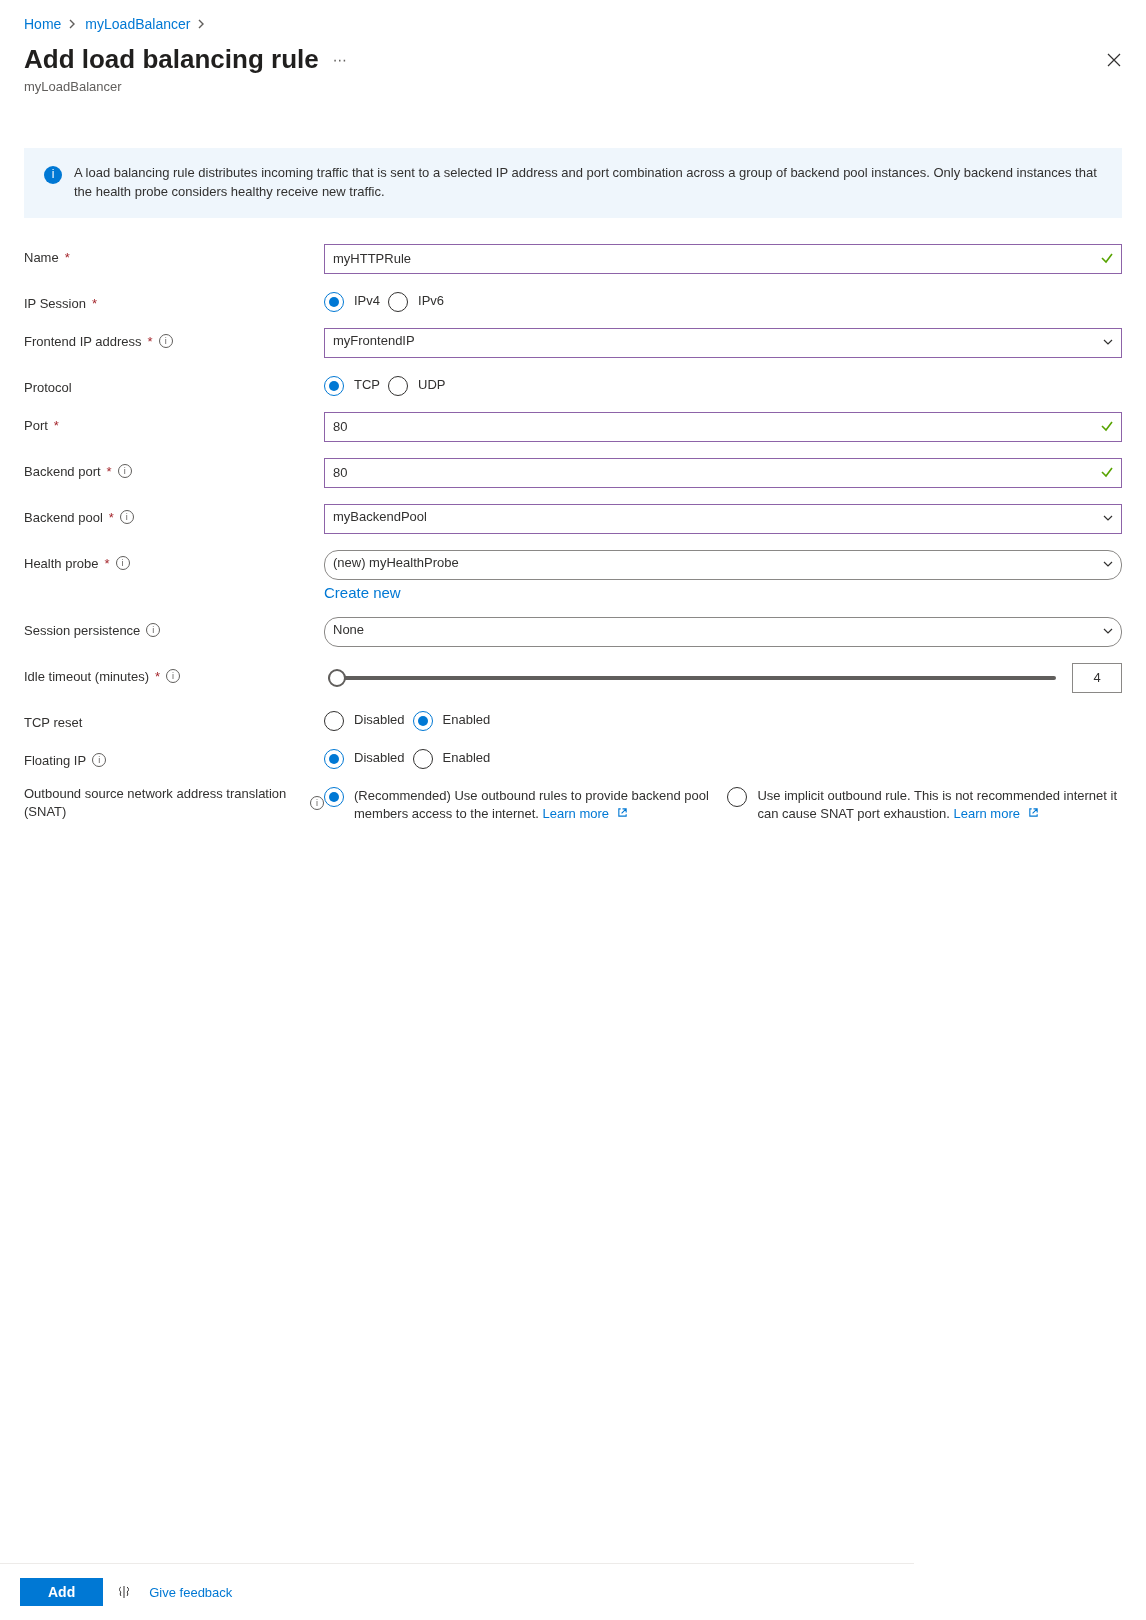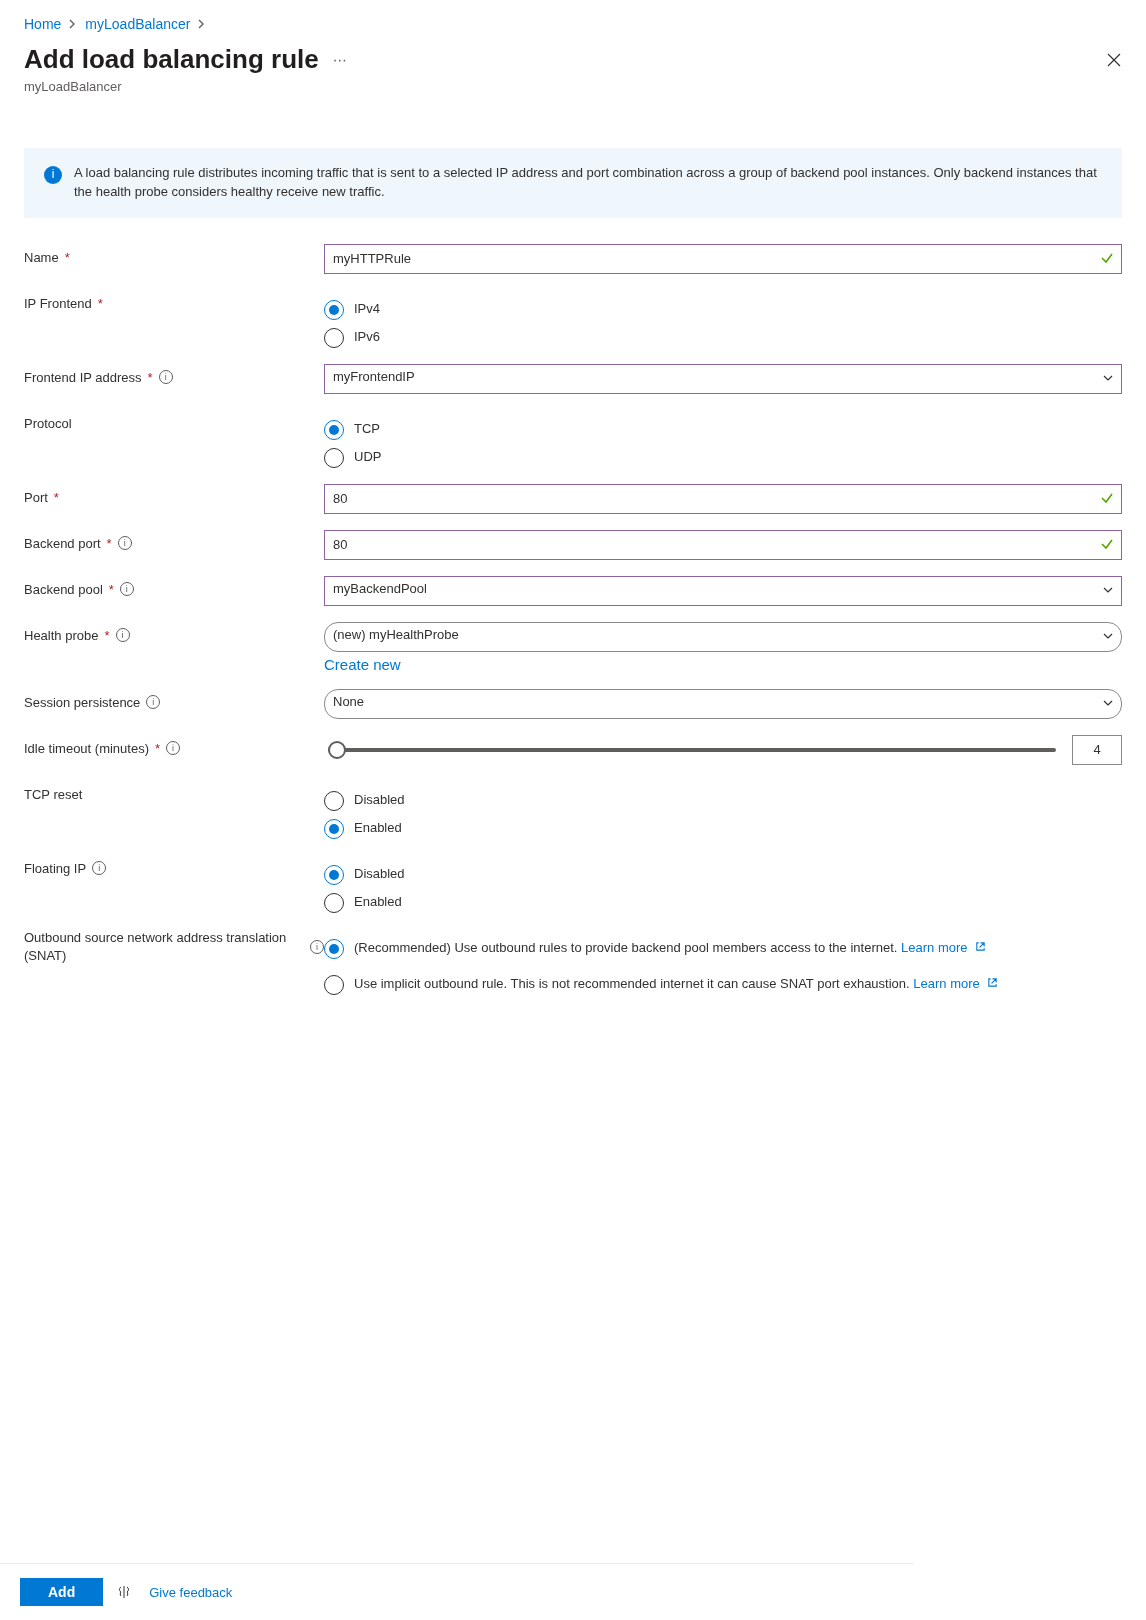--- a/index.html
+++ b/index.html
@@ -54,21 +54,21 @@
     font-size: 13px;
     color: #323130;
     background:#fff;
     position:relative;
   }
   .input-wrap { position:relative; }
   .valid-check { position:absolute; right:8px; top:7px; color:#57a300; }
   .select-wrap { position:relative; }
   .select-wrap .chev-down { position:absolute; right:8px; top:8px; pointer-events:none; }
   .grey-border { border-color:#8a8886;border-radius:14px; }
-  .radio-group { display:flex; flex-direction:column; gap:8px; padding-top:2px;margin-top:8px;}
+  .radio-group { display:flex; gap:8px; padding-top:2px;}
   .radio-opt { display:flex; align-items:flex-start; gap:10px; font-size:13px; line-height:1.4;}
   .radio-circle {
     width:20px; height:20px; border:1px solid #323130; border-radius:50%;
     flex:none; display:flex; align-items:center; justify-content:center;
     background:#fff; cursor:pointer;
   }
   .radio-circle.checked { border-color:#0078d4; }
   .radio-dot { width:10px; height:10px; background:#0078d4; border-radius:50%; }
   .link { color:#0078d4; text-decoration:none; font-size:15px; }
   .link-inline { color:#0078d4; text-decoration:none; }
@@ -140,21 +140,21 @@
             <svg width="14" height="14" viewBox="0 0 14 14">
                 <path d="M2 7 L6 11 L12 3" stroke="#57a300" stroke-width="1.6" fill="none"></path>
               </svg>
           </span>
         </div>
       </div>
     </div>
 
     <div class="row">
       <div class="label-col">
-        <span>IP Frontend</span>
+        <span>IP Session</span>
         <span class="req">*</span>
       </div>
       <div class="field-col">
         <div class="radio-group">
           <div class="radio-opt">
             <span class="radio-circle checked">
                 <span class="radio-dot"></span>
               </span>
             <span>IPv4</span>
           </div>

